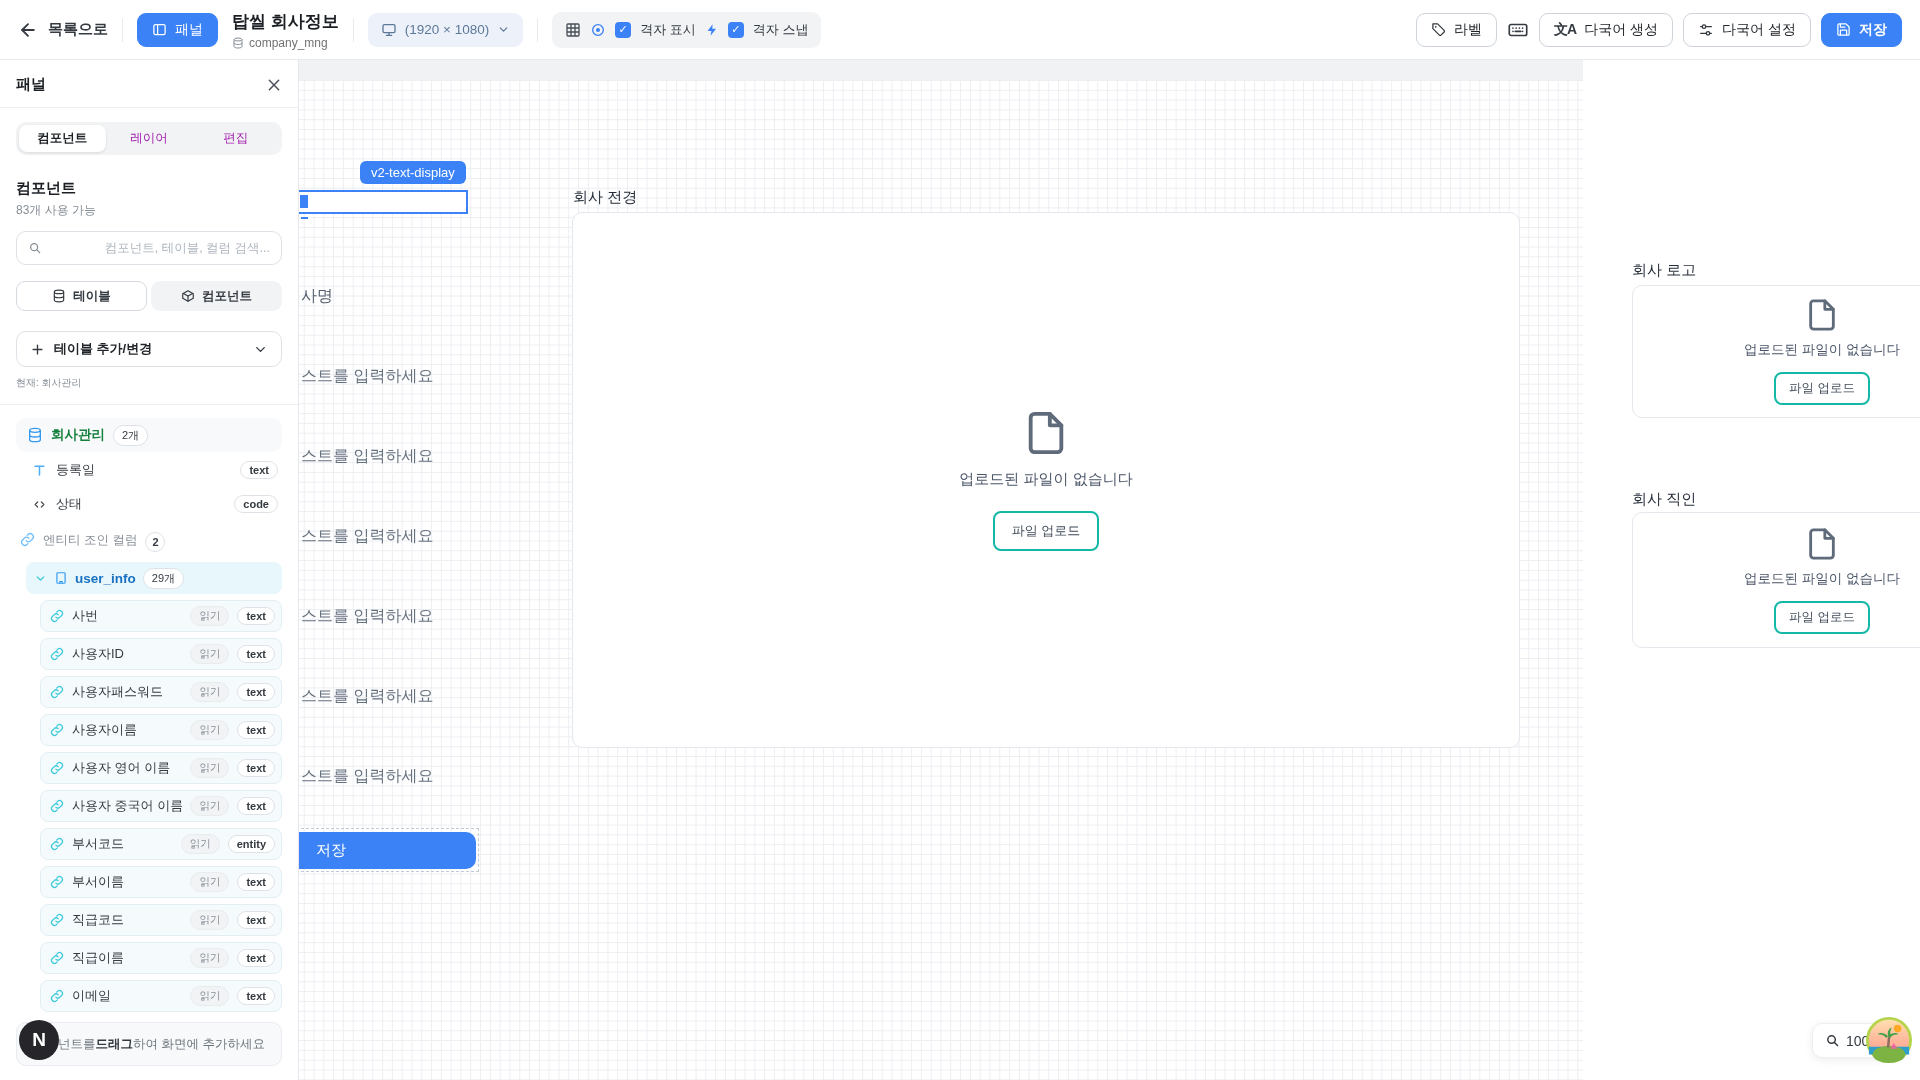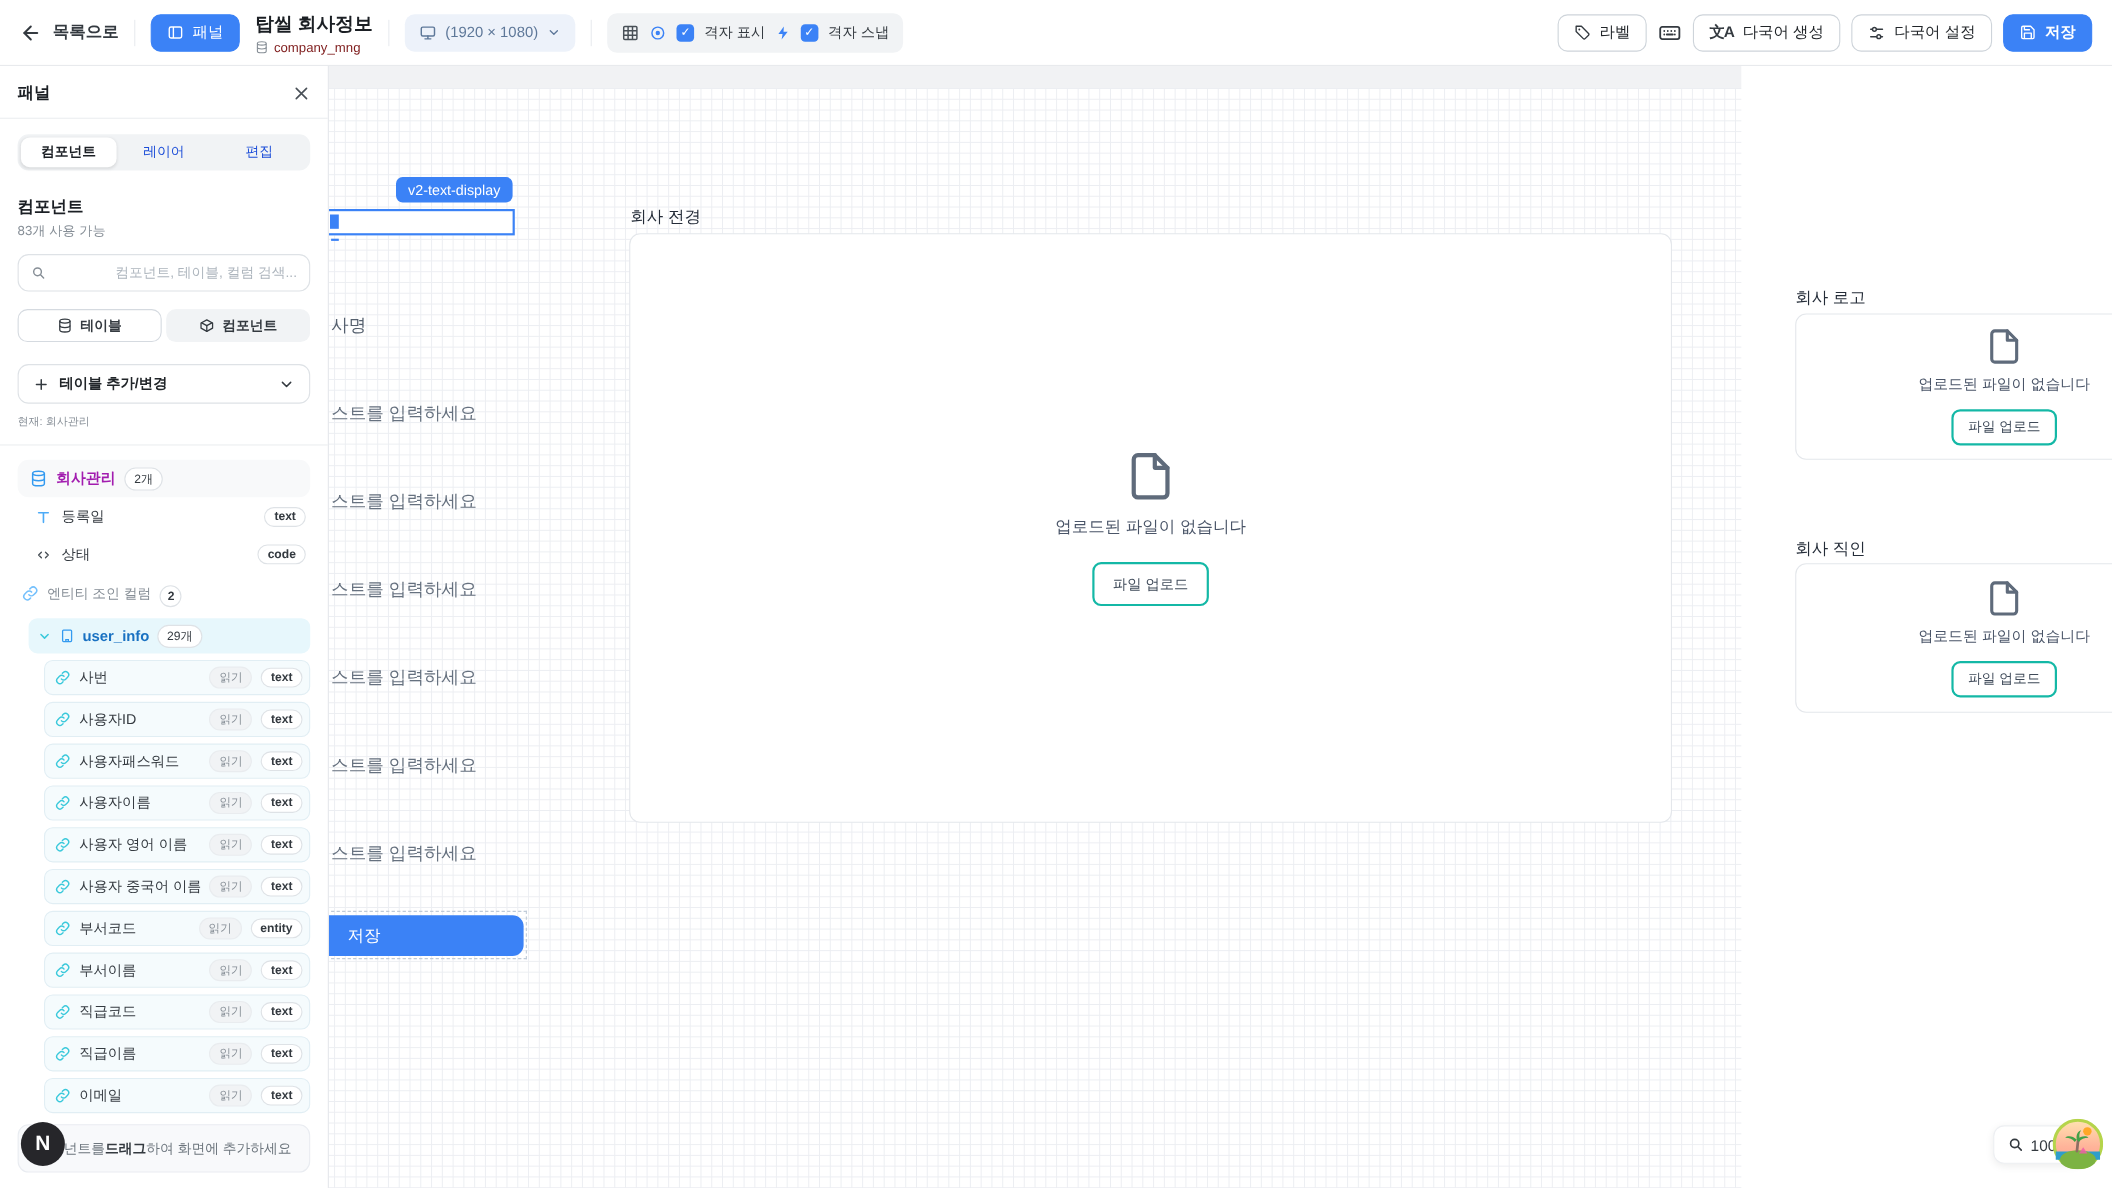--- a/index.html
+++ b/index.html
@@ -17,21 +17,21 @@
   .vdiv { width:1px; height:24px; background:#e9ecef; }
   .icon-btn { background:none; border:none; cursor:pointer; color:#343a40; display:flex; align-items:center; }
   .back-group { display:flex; align-items:center; gap:10px; font-size:15px; font-weight:600; color:#343a40; cursor:pointer; }
   .btn { display:flex; align-items:center; gap:8px; height:34px; padding:0 14px;
          border-radius:9px; border:1px solid #ced4da; background:#fff; font-size:14px;
          color:#212529; cursor:pointer; font-family:inherit; }
   .btn.primary { background:#3b82f6; border-color:#3b82f6; color:#fff; }
   .btn.primary-solid { background:#3b82f6; border-color:#3b82f6; color:#fff; font-weight:600; }
   .title-block { display:flex; flex-direction:column; justify-content:center; gap:3px; }
   .title-main { font-size:17px; font-weight:700; color:#1b1f24; }
-  .title-sub { display:flex; align-items:center; gap:5px; font-size:12px; color:#7f1d1d; }
+  .title-sub { display:flex; align-items:center; gap:5px; font-size:12px; color:#737373; }
   .res-pill { display:flex; align-items:center; gap:8px; height:34px; padding:0 13px;
               background:#edf2fa; border-radius:9px; color:#5e7899; font-size:13.5px; cursor:pointer; }
   .grid-pill { display:flex; align-items:center; gap:9px; height:36px; padding:0 13px;
                background:#f1f3f5; border-radius:9px; font-size:13px; color:#343a40; }
   .cb { width:16px; height:16px; border-radius:4px; background:#3b82f6; color:#fff;
         display:flex; align-items:center; justify-content:center; font-size:11px; cursor:pointer; }
   .i-trans { font-size:14px; font-weight:700; color:#343a40; letter-spacing:-1px; }
 
   
   .canvas { position:absolute; top:60px; left:0; width:1583px; height:1020px; background:#fff; z-index:1; }
@@ -77,42 +77,42 @@
   .island { position:absolute; left:1866px; top:957px; width:46px; height:46px; z-index:4; cursor:pointer; }
 
   
   .panel { position:absolute; top:60px; left:0; width:299px; height:1020px; background:#fff;
            border-right:1px solid #e5e7eb; z-index:10; }
   .p-head { display:flex; align-items:center; justify-content:space-between; padding:15px 16px 13px; }
   .p-title { font-size:15px; font-weight:700; color:#1b1f24; }
   .p-divider { border-top:1px solid #eceef0; }
   .tabs { margin:14px 16px 0; background:#f1f3f5; border-radius:10px; padding:3px; display:flex; }
   .tab { flex:1; height:27px; display:flex; align-items:center; justify-content:center;
-         font-size:12.5px; color:#1d4ed8; border-radius:8px; cursor:pointer; }
+         font-size:12.5px; color:#a21caf; border-radius:8px; cursor:pointer; }
   .tab.active { background:#fff; color:#1b1f24; font-weight:700; box-shadow:0 1px 3px rgba(0,0,0,.1); }
   .sec-title { margin:24px 16px 0; font-size:15px; font-weight:700; color:#1b1f24; }
   .sec-sub { margin:4px 16px 0; font-size:12px; color:#868e96; }
   .search { margin:12px 16px 0; height:34px; border:1px solid #dee2e6; border-radius:10px;
             display:flex; align-items:center; gap:8px; padding:0 11px; color:#adb5bd; cursor:text;justify-content:space-between; }
   .search span { font-size:12.5px; }
   .seg { margin:16px 16px 0; display:flex; gap:4px; }
   .seg-btn { flex:1; height:30px; display:flex; align-items:center; justify-content:center; gap:7px;
              font-size:12.5px; font-weight:600; color:#343a40; border-radius:9px; cursor:pointer;
              background:#f1f3f5; border:1px solid transparent; }
   .seg-btn.active { background:#fff; border:1px solid #d5dae0; }
   .add-btn { margin:20px 16px 0; height:36px; border:1px solid #dee2e6; border-radius:10px;
              display:flex; align-items:center; gap:9px; padding:0 13px; background:#fff;
              width:calc(100% - 32px); font-size:13px; font-weight:600; color:#212529;
              font-family:inherit; cursor:pointer; }
   .add-btn .grow { flex:1; text-align:left; }
   .current { margin:9px 16px 0; font-size:10px; color:#868e96; }
   .p-divider2 { margin:14px 0 0; border-top:1px solid #eceef0; }
   .tbl-head { margin:13px 16px 0; height:34px; background:#f8f9fa; border-radius:10px;
               display:flex; align-items:center; gap:8px; padding:0 11px; cursor:pointer; }
-  .tbl-head .nm { font-size:13.5px; font-weight:700; color:#a21caf; }
+  .tbl-head .nm { font-size:13.5px; font-weight:700; color:#15803d; }
   .pill { border-radius:999px; background:#fff; border:1px solid #dee2e6; font-size:11px;
           color:#343a40; padding:2px 8px; white-space:nowrap; }
   .pill.bold { font-weight:700; }
   .pill.gray { background:#f1f3f5; border-color:#e9ecef; color:#868e96; font-size:10.5px; }
   .col-row { margin:2px 16px 0 24px; height:32px; display:flex; align-items:center; gap:9px;
              padding:0 4px 0 8px; cursor:grab; }
   .col-row .nm { flex:1; font-size:13px; color:#343a40; }
   .join-head { margin:12px 16px 0 20px; display:flex; align-items:flex-start; gap:8px;
                font-size:12.5px; color:#868e96; }
   .join-count { width:20px; height:20px; border-radius:50%; background:#fff; border:1px solid #dee2e6;

